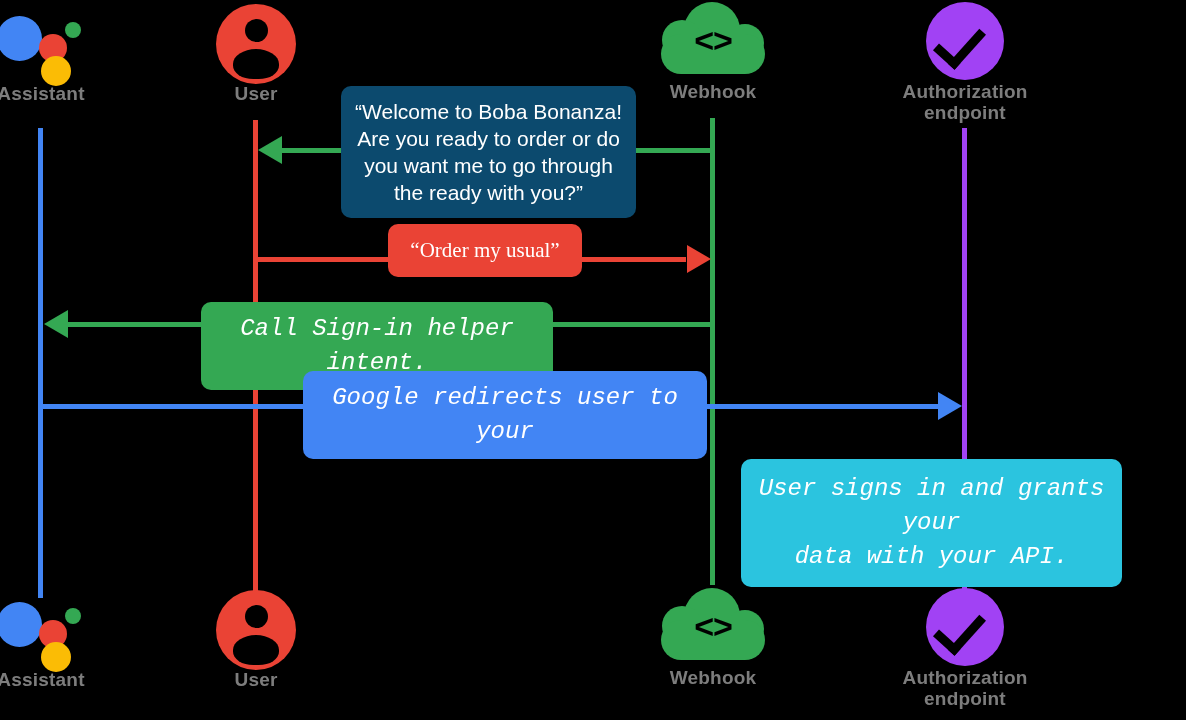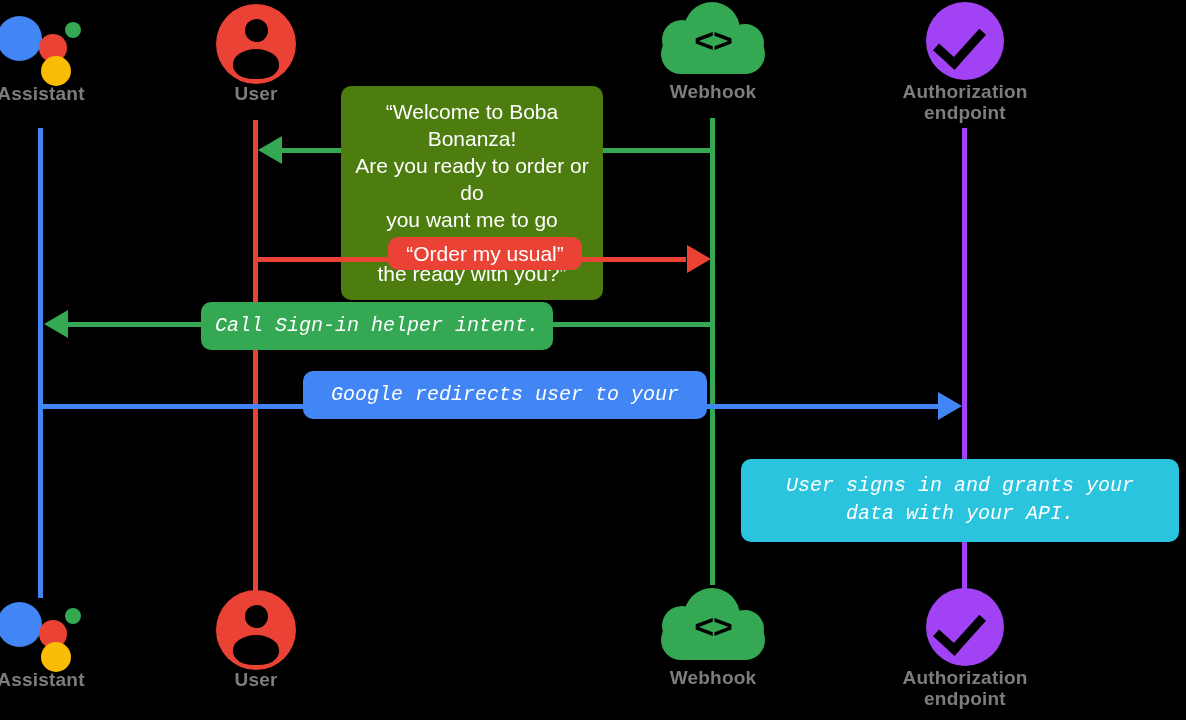--- a/index.html
+++ b/index.html
@@ -111,62 +111,62 @@
     box-sizing: border-box;
   }
   .bubble.sans {
     font-family: "Liberation Sans", sans-serif;
     font-size: 21px;
     line-height: 1.29;
   }
   .bubble.mono {
     font-family: "Liberation Mono", monospace;
     font-style: italic;
-    font-size: 20px;
+    font-size: 24px;
     line-height: 1.42;
   }
 </style>
 </head>
 <body>
 
 <div id="canvas">
 
   <div class="lifeline" style="left:38px; top:128px; height:470px; background:#4285F4;"></div>
   <div class="lifeline" style="left:253px; top:120px; height:478px; background:#EA4335;"></div>
   <div class="lifeline" style="left:710px; top:118px; height:467px; background:#34A853;"></div>
   <div class="lifeline" style="left:962px; top:128px; height:467px; background:#A142F4;"></div>
 
   <div class="msg-line" style="left:266px; top:148px; width:448px; background:#34A853;"></div>
   <div class="arrow" style="left:258px; top:136px; border-right:24px solid #34A853;"></div>
-  <div class="bubble sans" style="left:341px; top:86px; width:262px; padding:12px 14px; background:#4d7c0f;">
+  <div class="bubble sans" style="left:341px; top:86px; width:295px; padding:12px 14px; background:#0c4a6e;">
     <div>“Welcome to Boba Bonanza!</div>
     <div>Are you ready to order or do</div>
     <div>you want me to go through</div>
     <div>the ready with you?”</div>
   </div>
 
   <div class="msg-line" style="left:253px; top:257px; width:433px; background:#EA4335;"></div>
   <div class="arrow" style="left:687px; top:245px; border-left:24px solid #EA4335;"></div>
-  <div class="bubble sans" style="left:388px; top:237px; width:194px; padding:3px 12px; background:#EA4335;">
+  <div class="bubble sans" style="left:388px; top:224px; width:194px; padding:13px 12px; background:#EA4335;font-family:Liberation Serif, serif;">
     <div>“Order my usual”</div>
   </div>
 
   <div class="msg-line" style="left:53px; top:322px; width:661px; background:#34A853;"></div>
   <div class="arrow" style="left:44px; top:310px; border-right:24px solid #34A853;"></div>
   <div class="bubble mono" style="left:201px; top:302px; width:352px; padding:10px 12px; background:#34A853;">
     <div>Call Sign-in helper intent.</div>
   </div>
 
   <div class="msg-line" style="left:38px; top:404px; width:900px; background:#4285F4;"></div>
   <div class="arrow" style="left:938px; top:392px; border-left:24px solid #4285F4;"></div>
   <div class="bubble mono" style="left:303px; top:371px; width:404px; padding:10px 12px; background:#4285F4;">
     <div>Google redirects user to your</div>
   </div>
 
-  <div class="bubble mono" style="left:741px; top:459px; width:438px; padding:13px 14px; background:#2BC4DF;">
+  <div class="bubble mono" style="left:741px; top:459px; width:381px; padding:13px 14px; background:#2BC4DF;">
     <div>User signs in and grants your</div>
     <div>data with your API.</div>
   </div>
 
   <div class="actor" style="left:41px; top:4px;">
     <div class="actor-icon">
       <div class="assist-wrap">
         <div class="dot dot-blue"></div>
         <div class="dot dot-red"></div>
         <div class="dot dot-green"></div>

